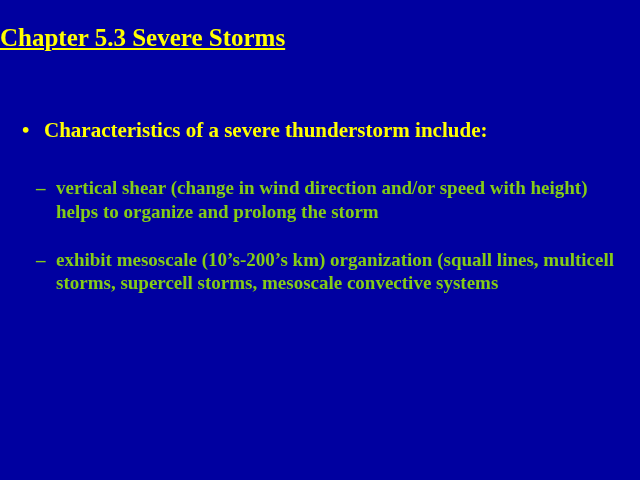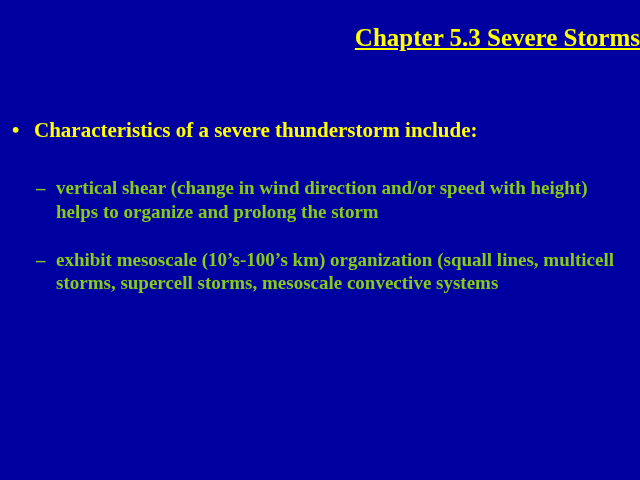--- a/index.html
+++ b/index.html
@@ -18,41 +18,41 @@
     width: 640px;
     height: 480px;
     background: #0000a0;
     box-sizing: border-box;
   }
   .slide-title {
     position: absolute;
     top: 24px;
     left: 0;
     width: 640px;
-    text-align: right;
+    text-align: left;
     color: #ffff00;
     font-size: 25px;
     font-weight: bold;
     font-family: "Liberation Serif", serif;
     text-decoration: underline;
     letter-spacing: 0px;
   }
   .body-block {
     position: absolute;
     top: 118px;
     left: 0;
     width: 640px;
   }
   .bullet-l1 {
     position: relative;
     color: #ffff00;
     font-size: 21px;
     font-weight: bold;
     font-family: "Liberation Serif", serif;
-    padding-left: 12px;
+    padding-left: 22px;
     margin-bottom: 34px;
     line-height: 1.15;
   }
   .bullet-l1 .marker {
     display: inline-block;
     width: 22px;
     color: #ffff00;
     font-size: 21px;
     vertical-align: top;
   }
@@ -93,17 +93,17 @@
 
     <div class="bullet-l1">
       <span class="marker">•</span><span class="txt">Characteristics of a severe thunderstorm include:</span>
     </div>
 
     <div class="bullet-l2">
       <span class="marker">–</span><span class="txt">vertical shear (change in wind direction and/or speed with height) helps to organize and prolong the storm</span>
     </div>
 
     <div class="bullet-l2">
-      <span class="marker">–</span><span class="txt">exhibit mesoscale (10’s-100’s km) organization (squall lines, multicell storms, supercell storms, mesoscale convective systems</span>
+      <span class="marker">–</span><span class="txt">exhibit mesoscale (10’s-200’s km) organization (squall lines, multicell storms, supercell storms, mesoscale convective systems</span>
     </div>
 
   </div>
 </div>
 
 </body></html>

